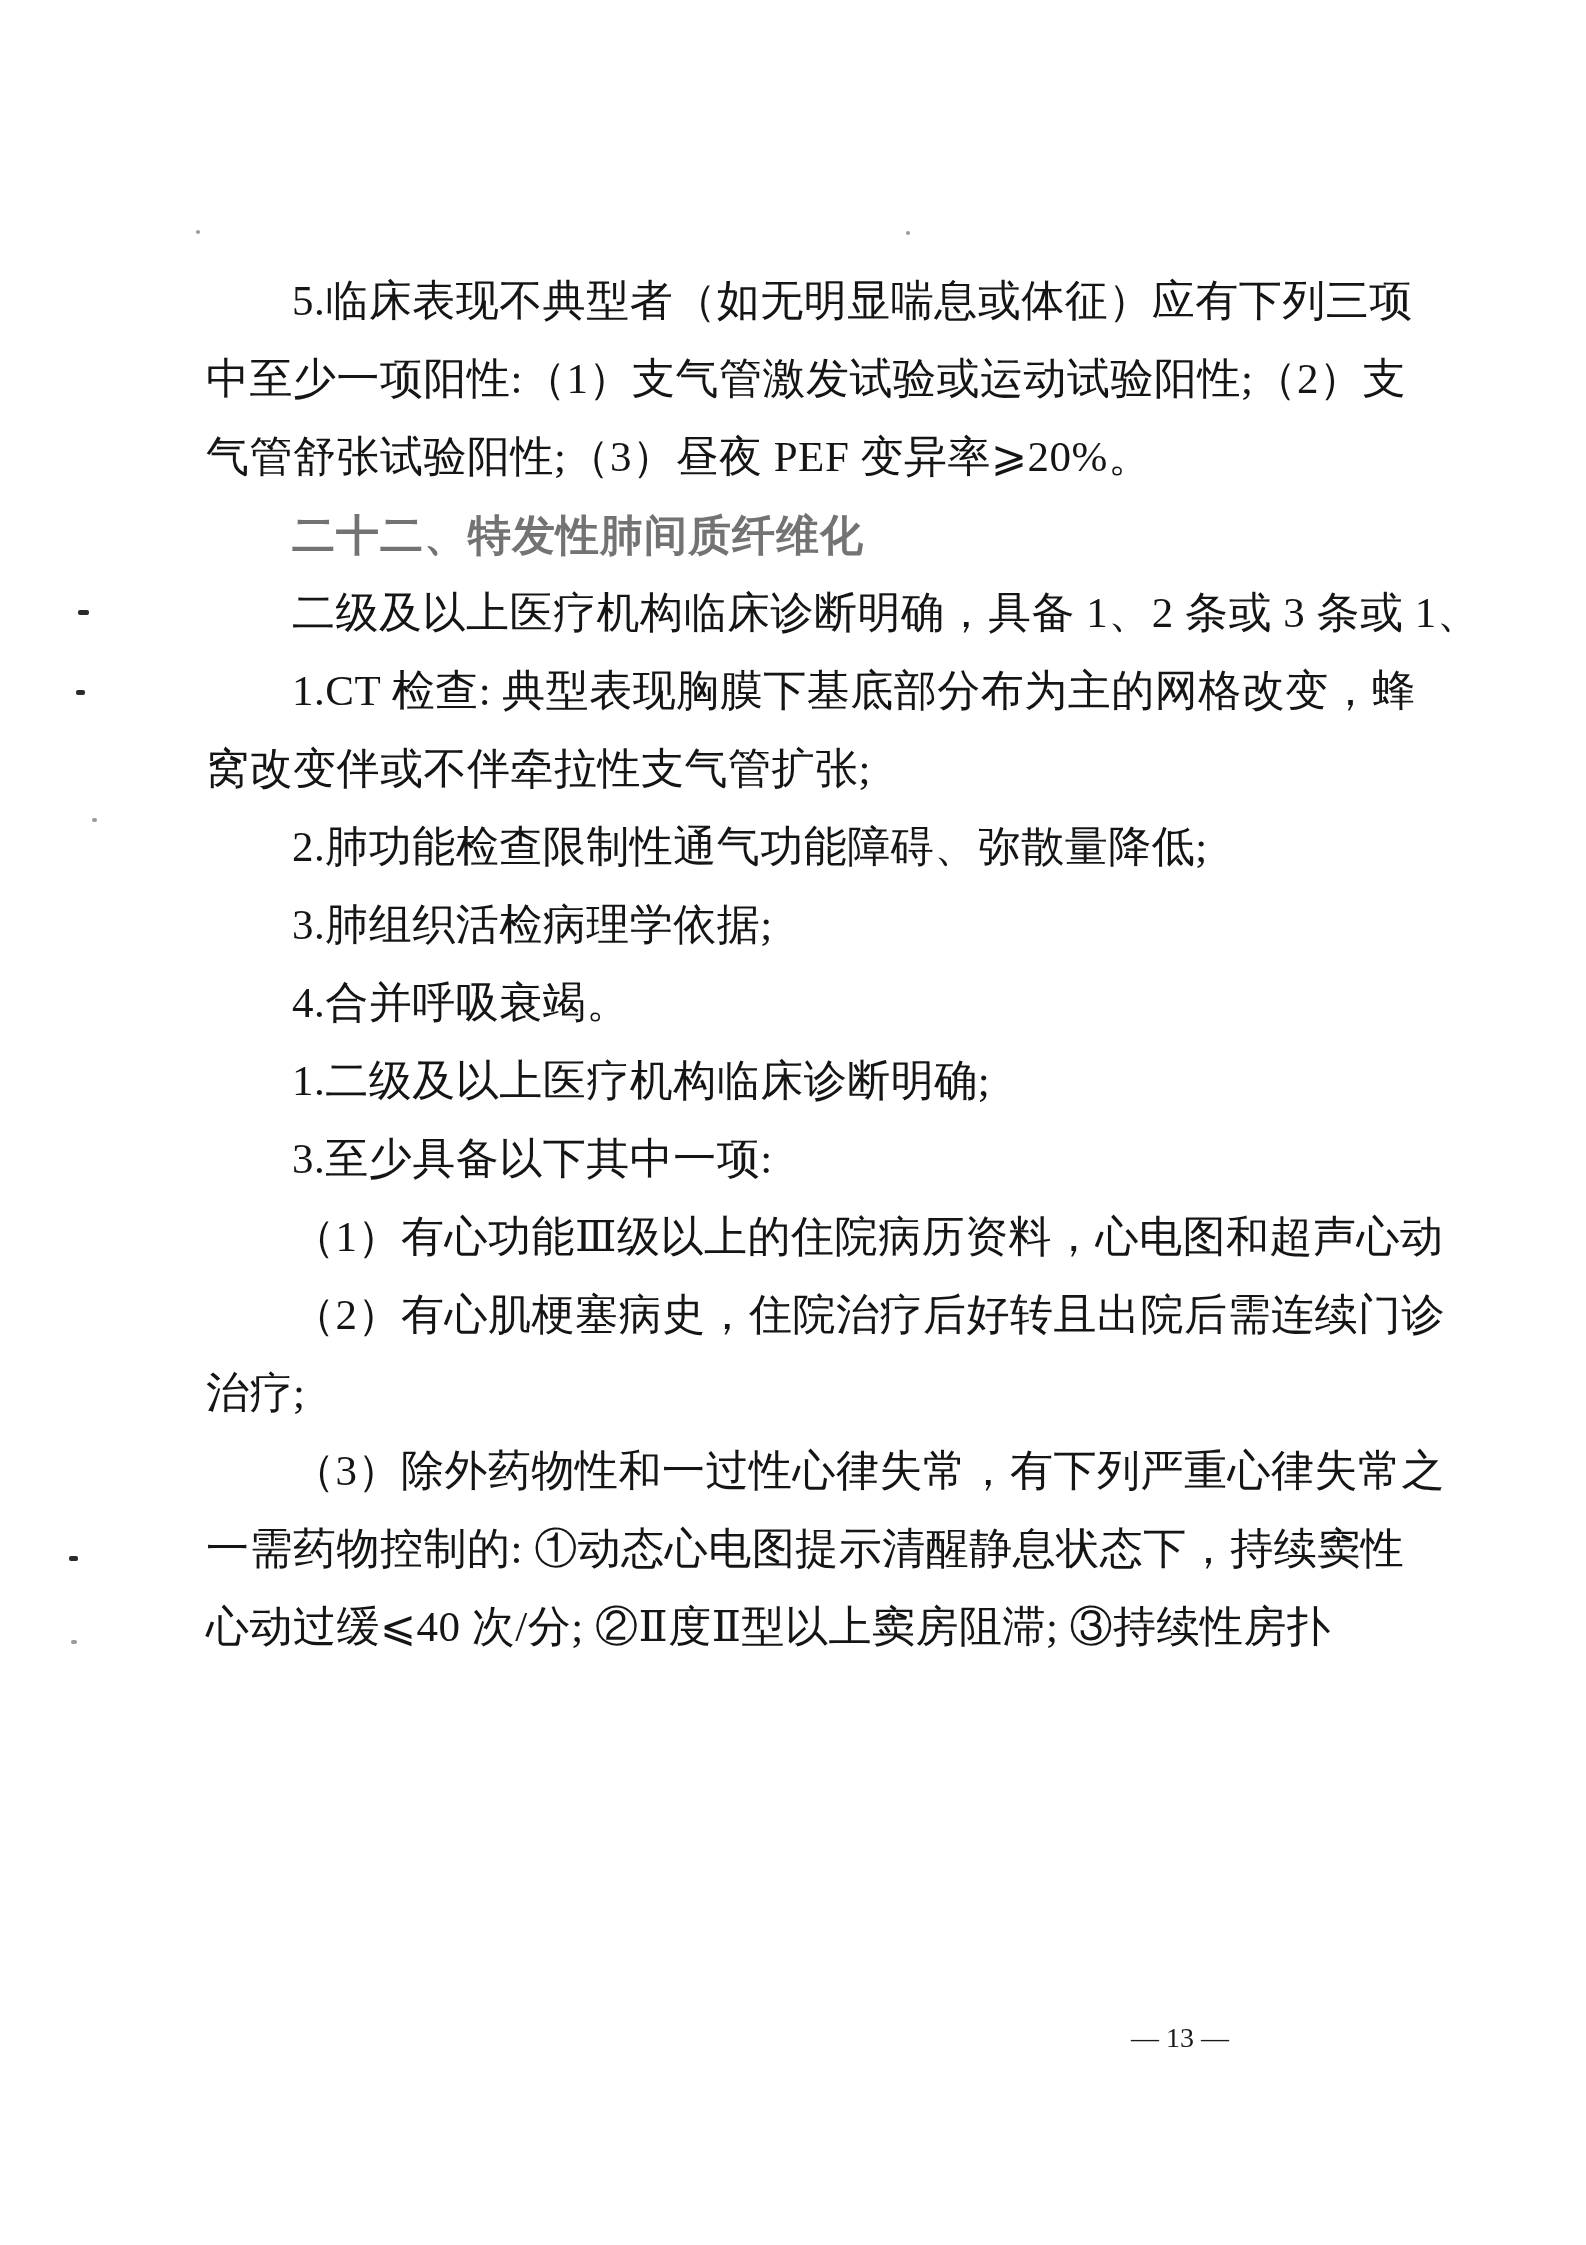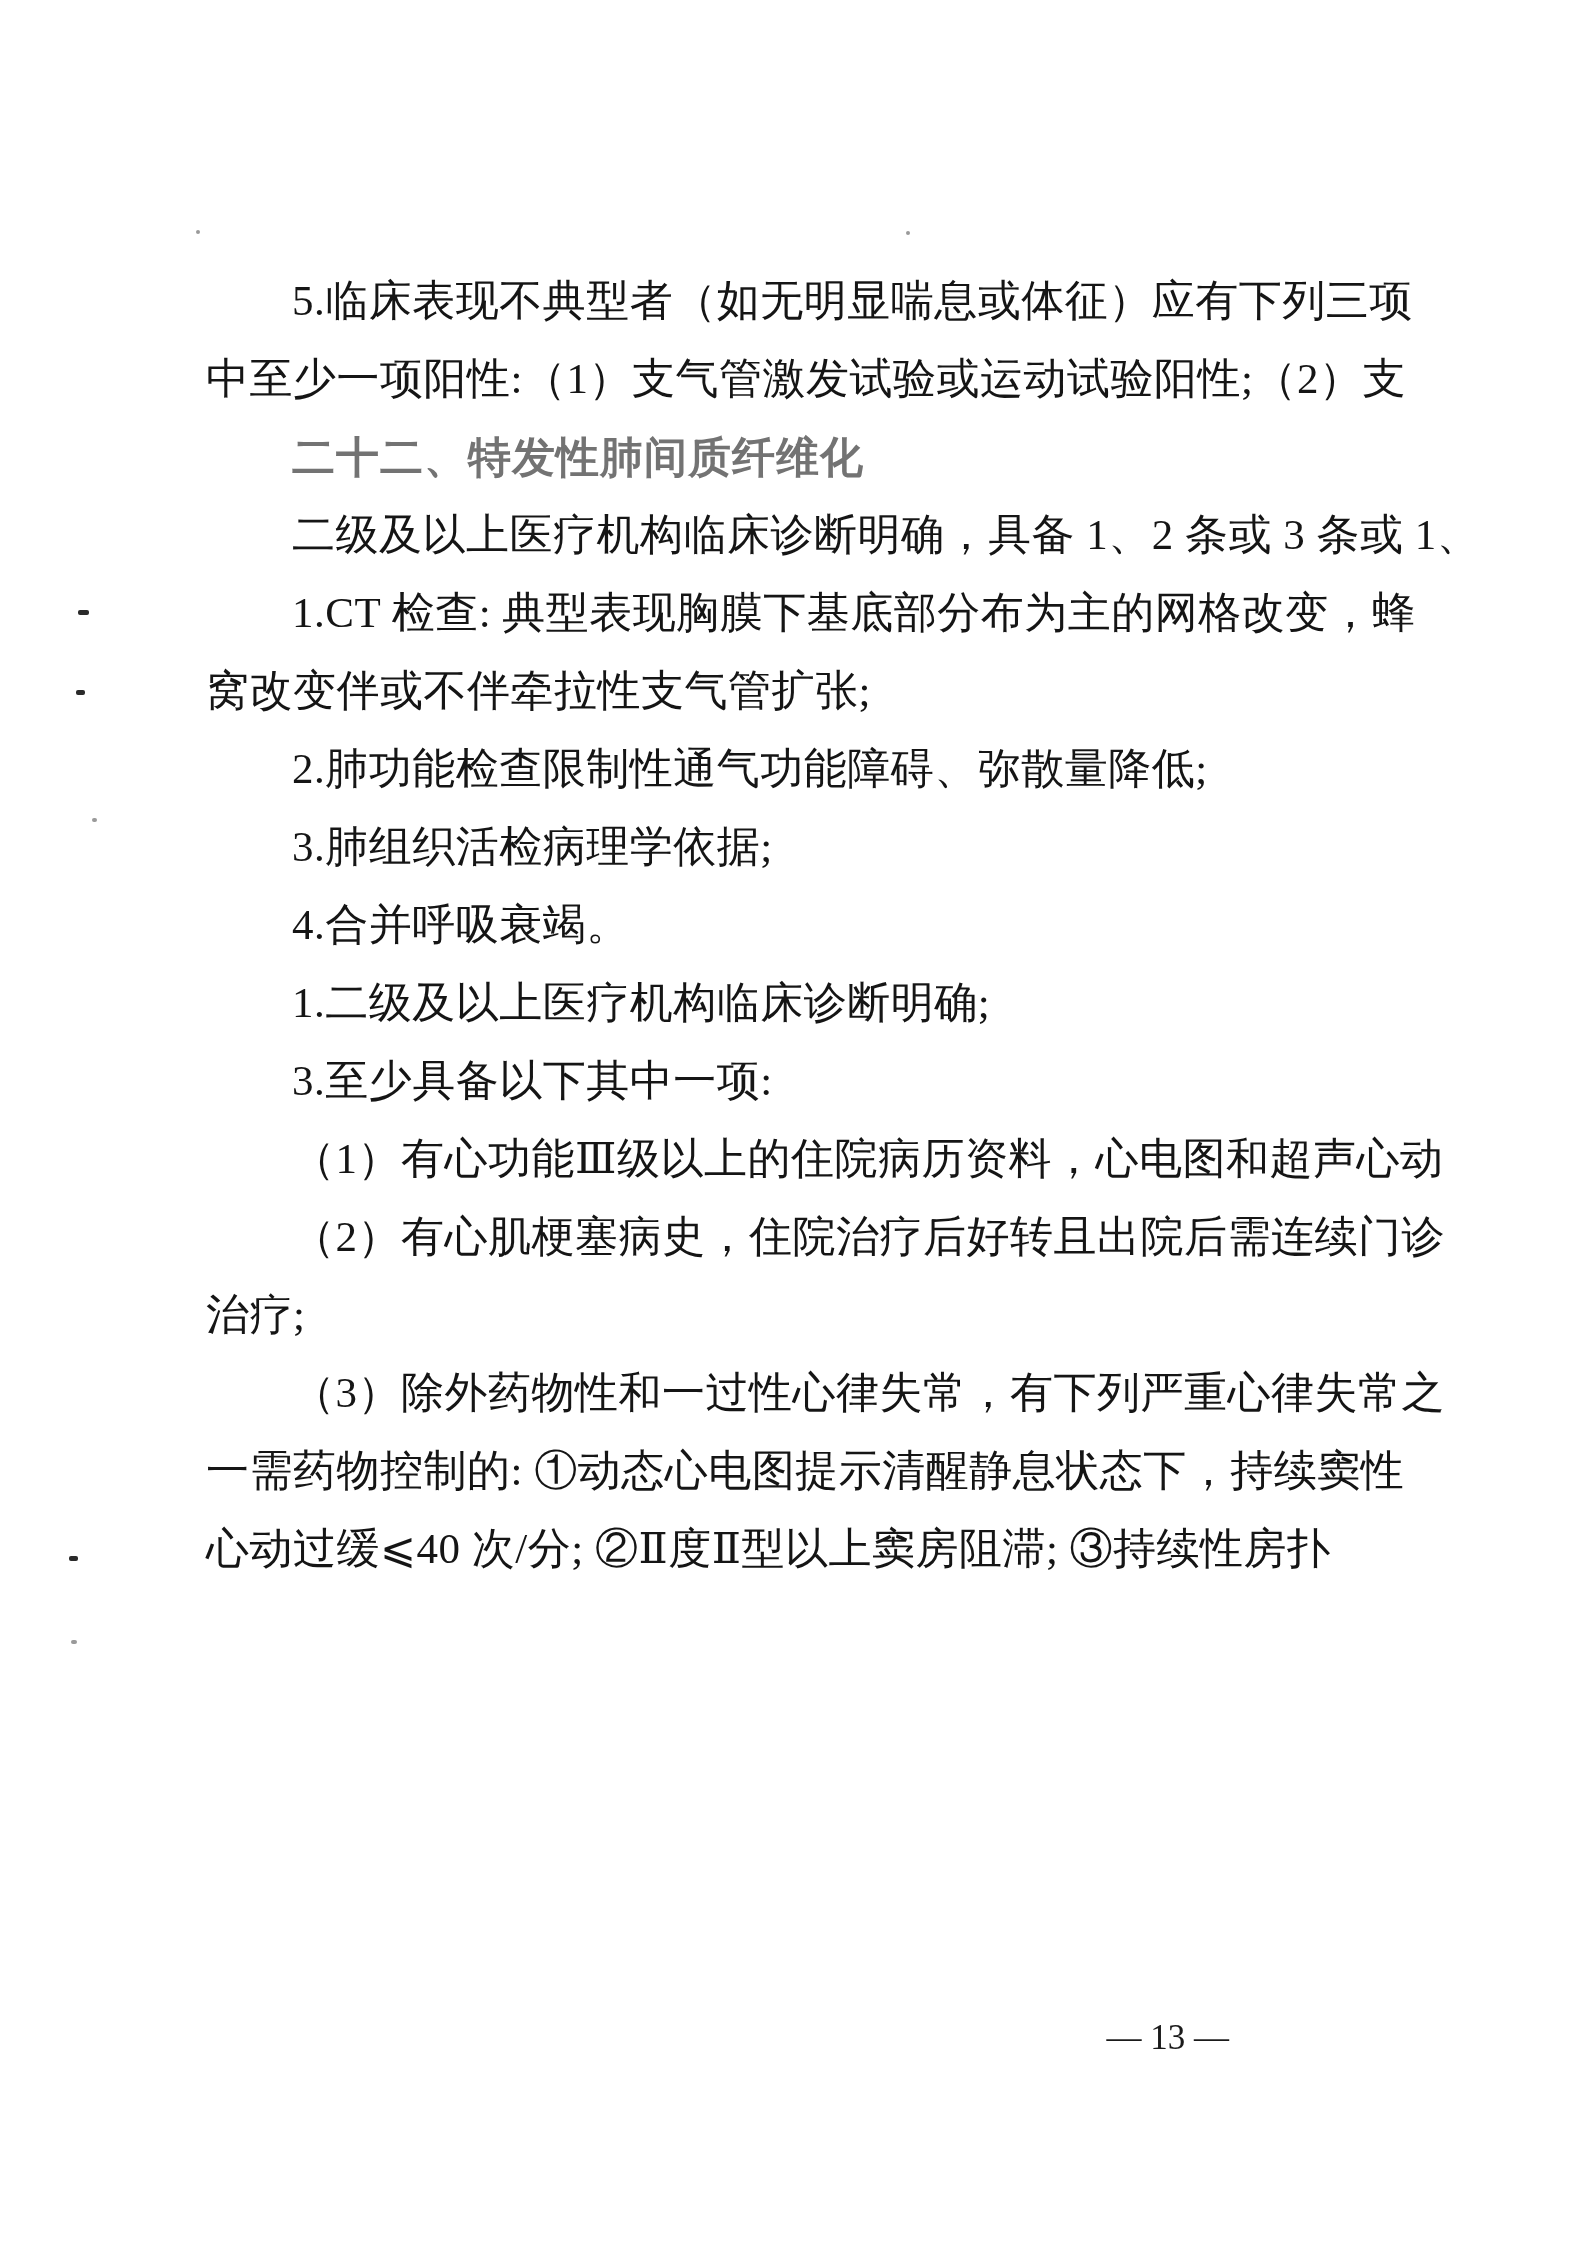--- a/index.html
+++ b/index.html
@@ -36,21 +36,21 @@
     padding-left: 86px;
     font-family: "Liberation Sans", "DejaVu Sans", sans-serif;
     font-weight: 700;
     color: #737373;
     letter-spacing: 1px;
   }
   .page-number {
     position: absolute;
     top: 2008px;
     right: 253px;
-    font-size: 35px;
+    font-size: 28px;
     line-height: 60px;
     color: #1a1a1a;
     white-space: pre;
   }
   .artifact {
     position: absolute;
     background: #2a2a2a;
     border-radius: 2px;
   }
   .artifact.faint {
@@ -58,20 +58,21 @@
   }
 </style>
 </head>
 <body>
 
 <div class="page" style="background: rgb(255, 255, 255); color: rgb(21, 21, 21);">
 
   <div class="text-block" id="text-block">
       <div class="line indent">5.临床表现不典型者（如无明显喘息或体征）应有下列三项</div>
       <div class="line flush">中至少一项阳性:（1）支气管激发试验或运动试验阳性;（2）支</div>
+      <div class="line flush">气管舒张试验阳性;（3）昼夜 PEF 变异率⩾20%。</div>
       <div class="line heading">二十二、特发性肺间质纤维化</div>
       <div class="line indent">二级及以上医疗机构临床诊断明确，具备 1、2 条或 3 条或 1、</div>
       <div class="line indent">1.CT 检查: 典型表现胸膜下基底部分布为主的网格改变，蜂</div>
       <div class="line flush">窝改变伴或不伴牵拉性支气管扩张;</div>
       <div class="line indent">2.肺功能检查限制性通气功能障碍、弥散量降低;</div>
       <div class="line indent">3.肺组织活检病理学依据;</div>
       <div class="line indent">4.合并呼吸衰竭。</div>
       <div class="line indent">1.二级及以上医疗机构临床诊断明确;</div>
       <div class="line indent">3.至少具备以下其中一项:</div>
       <div class="line indent">（1）有心功能Ⅲ级以上的住院病历资料，心电图和超声心动</div>

